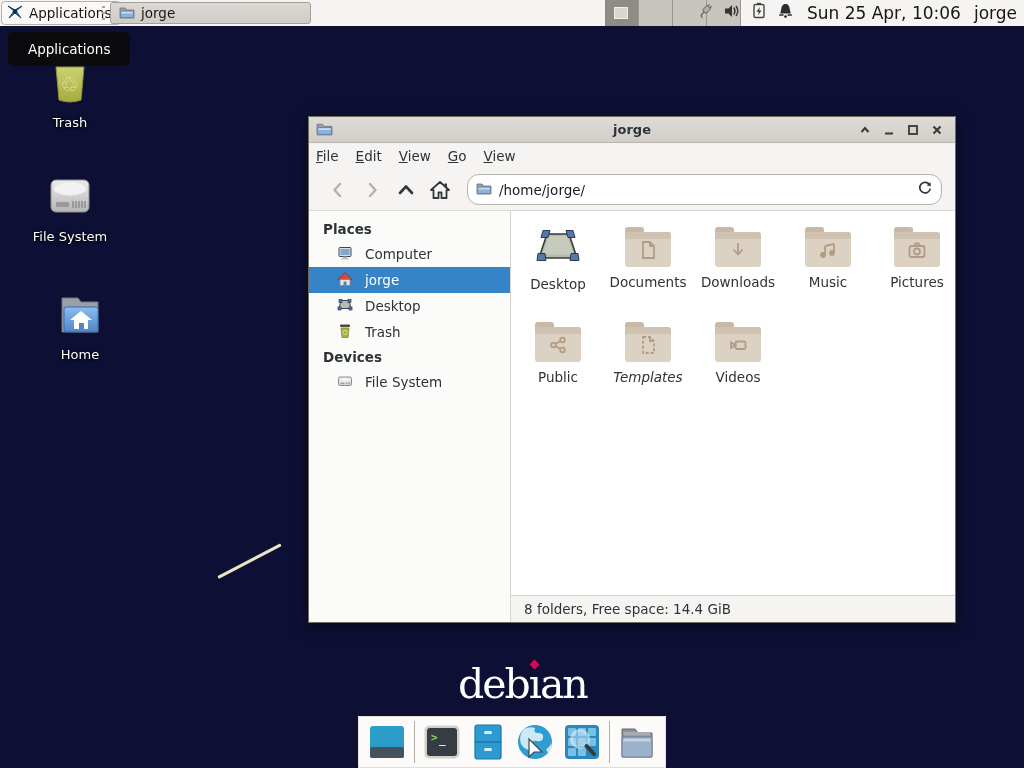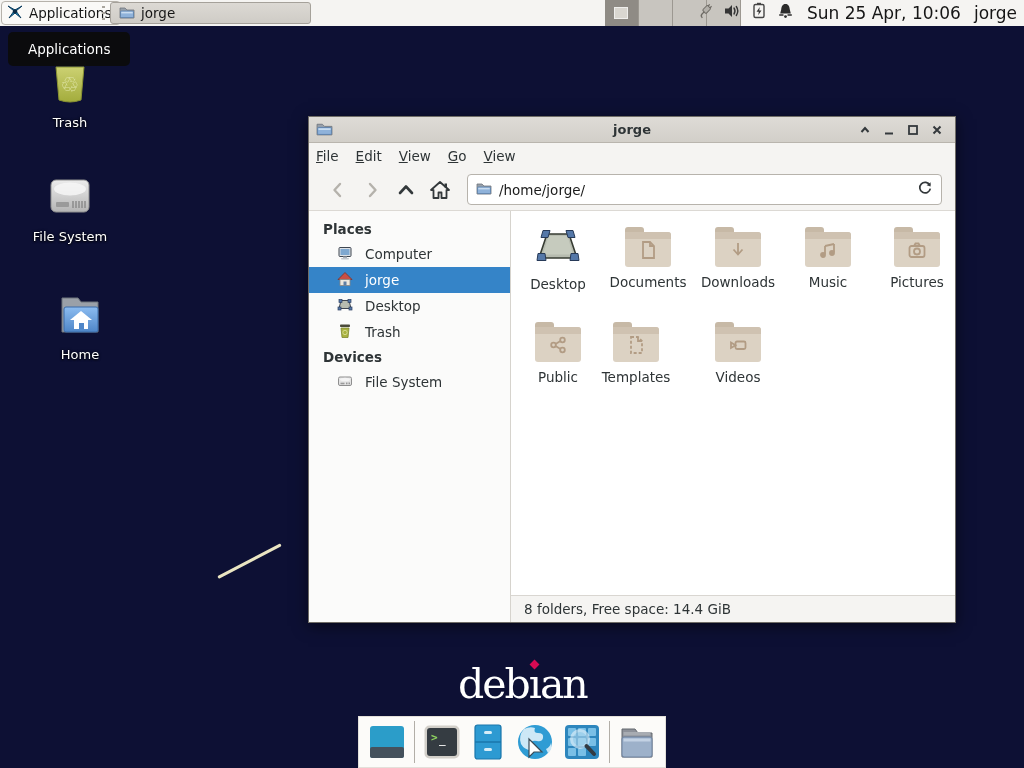--- a/index.html
+++ b/index.html
@@ -57,21 +57,21 @@
   .win-controls { position:absolute; right:6px; top:0; height:26px; display:flex; }
   .wc-btn { width:24px; height:26px; display:flex; align-items:center; justify-content:center; }
 
   .menubar { height:26px; background:#f5f4f2; display:flex; align-items:center; padding-left:7px; flex:0 0 26px; }
   .menu-item { display:inline-block; font-size:13.5px; color:#2e3436; margin-right:17px; }
   .menu-item::first-letter { text-decoration:underline; }
 
   .toolbar { height:41px; background:#f5f4f2; display:flex; align-items:center; padding-left:12px; flex:0 0 41px; position:relative; }
   .nav-btn { width:34px; height:30px; display:flex; align-items:center; justify-content:center; }
   .path-entry { position:absolute; left:158px; right:13px; height:31px; background:#fff; border:1px solid #b7b3ac;
-                border-radius:4px; display:flex; align-items:center; gap:7px; padding:0 8px; }
+                border-radius:12px; display:flex; align-items:center; gap:7px; padding:0 8px; }
   .path-text { flex:1; font-size:13.5px; color:#1a1a1a; }
 
   .body-area { flex:1; display:flex; min-height:0; border-top:1px solid #dcd9d4; }
   .sidebar { width:202px; background:#fbfbfa; border-right:1px solid #d6d3cd; padding-top:6px; }
   .sb-header { height:24px; line-height:24px; padding-left:14px; font-weight:bold; font-size:13.5px; color:#2e3436; }
   .sb-item { height:26px; display:flex; align-items:center; gap:12px; padding-left:28px; font-size:13.5px; color:#2e3436; }
   .sb-item.selected { background:#3584c8; color:#fff; }
 
   .main-pane { flex:1; position:relative; background:#fff; display:flex; flex-direction:column; }
   .files { flex:1; position:relative; }
@@ -460,21 +460,21 @@
               <circle cx="7.5" cy="12" r="2.3"></circle>
                 <circle cx="16.5" cy="7" r="2.3"></circle>
                 <circle cx="16.5" cy="17" r="2.3"></circle>
               <line x1="9.5" y1="11" x2="14.5" y2="8"></line>
                 <line x1="9.5" y1="13" x2="14.5" y2="16"></line>
             </svg>
           </span>
           <div class="flabel">Public</div>
         </div>
 
-        <div class="file-item" style="left:81px;top:111px;">
+        <div class="file-item" style="left:93px;top:111px;font-style:italic;">
           <span class="xfolder">
             <span class="tab"></span><span class="fbody"></span><span class="fband"></span>
             <svg class="glyph" width="24" height="24" viewBox="0 0 24 24" fill="none" stroke="#b29c84" stroke-width="1.8">
               <path d="M7,4 h7 l4,4 v12 h-11 z" stroke-dasharray="3,2"></path>
                 <path d="M14,4 v4 h4"></path>
             </svg>
           </span>
           <div class="flabel">Templates</div>
         </div>
 

